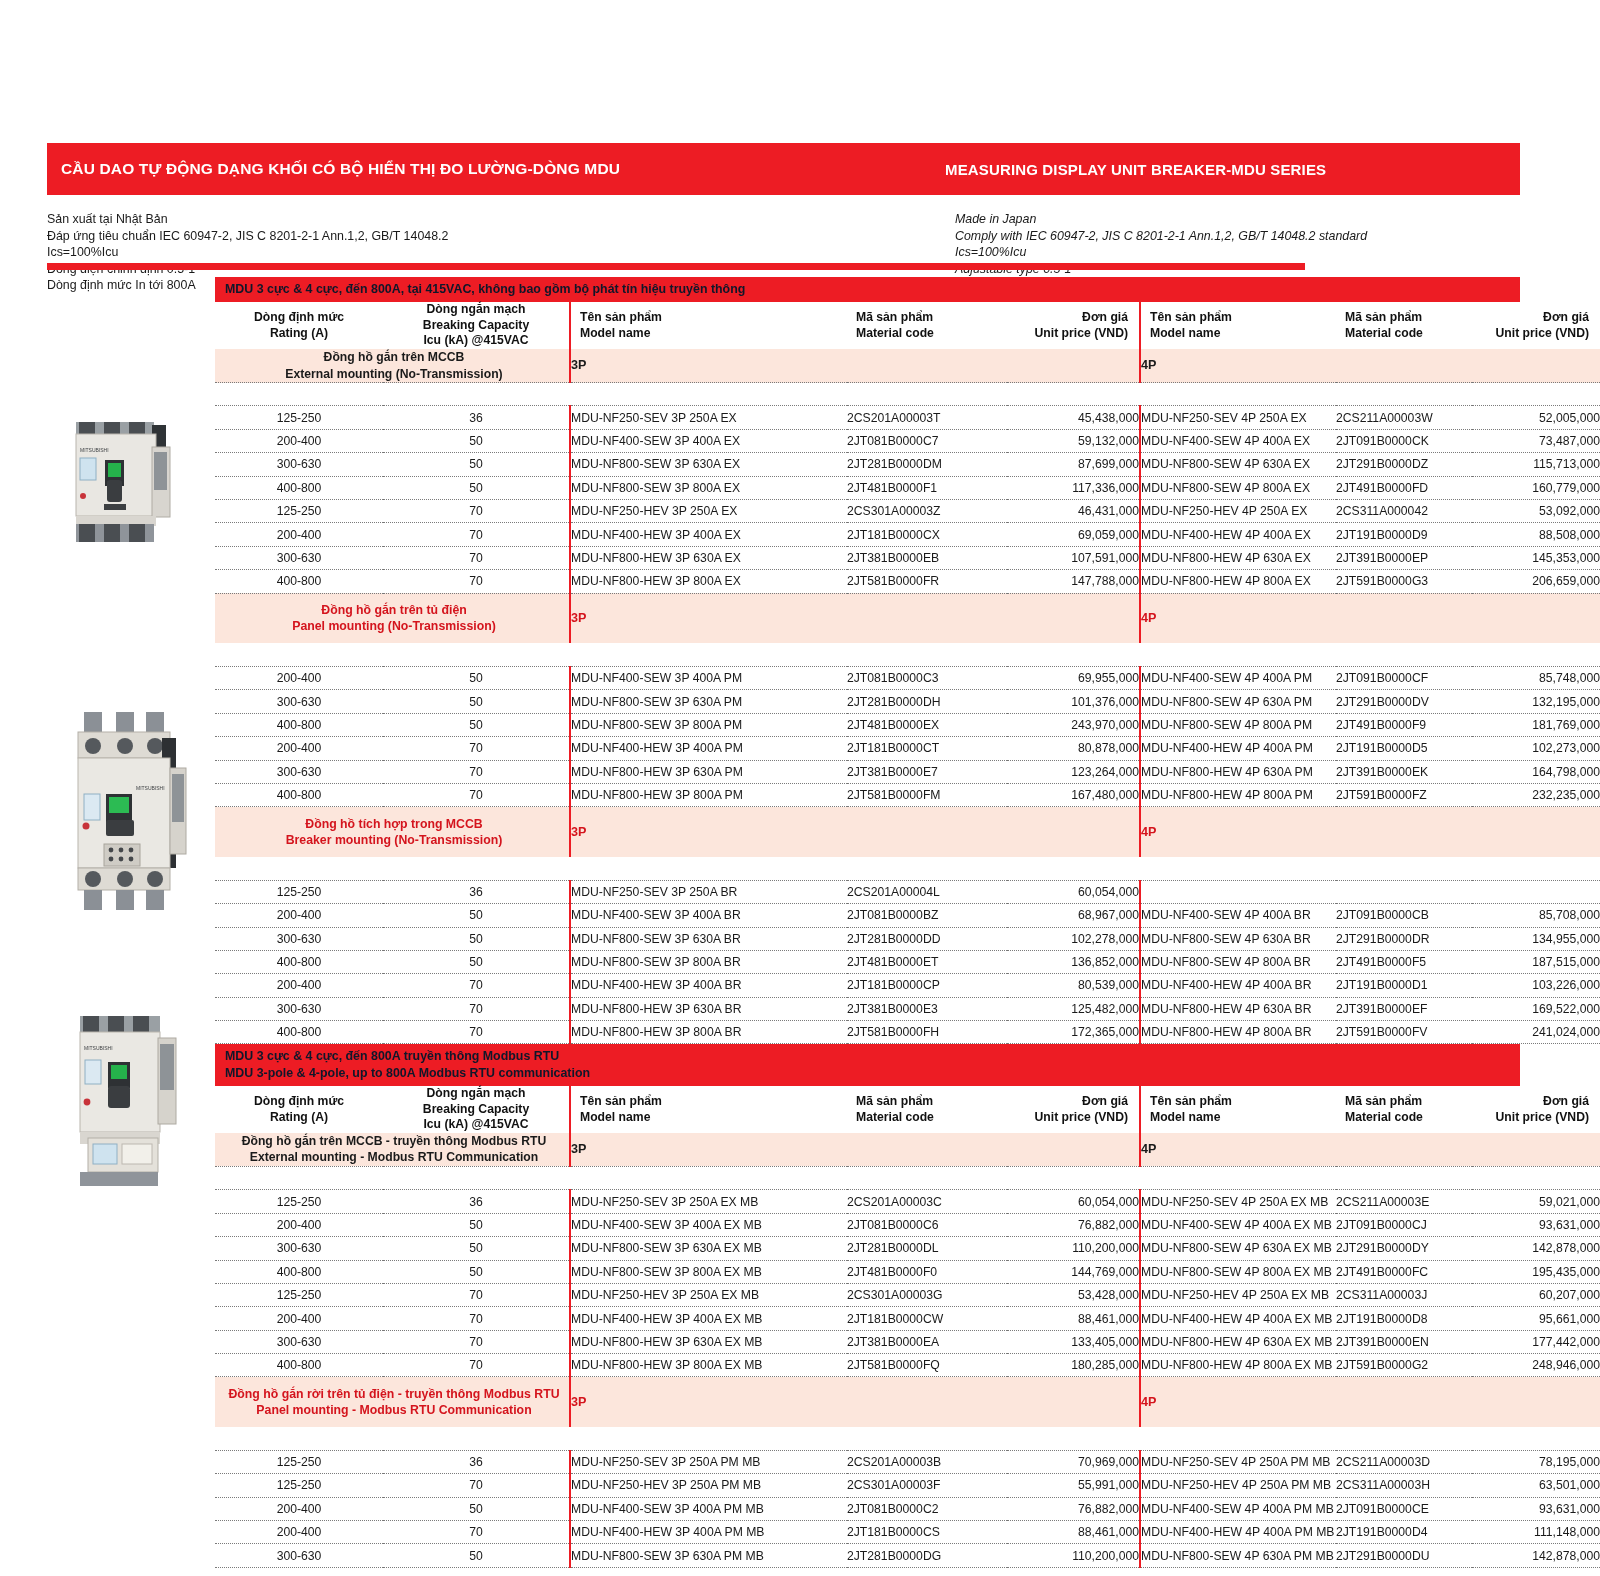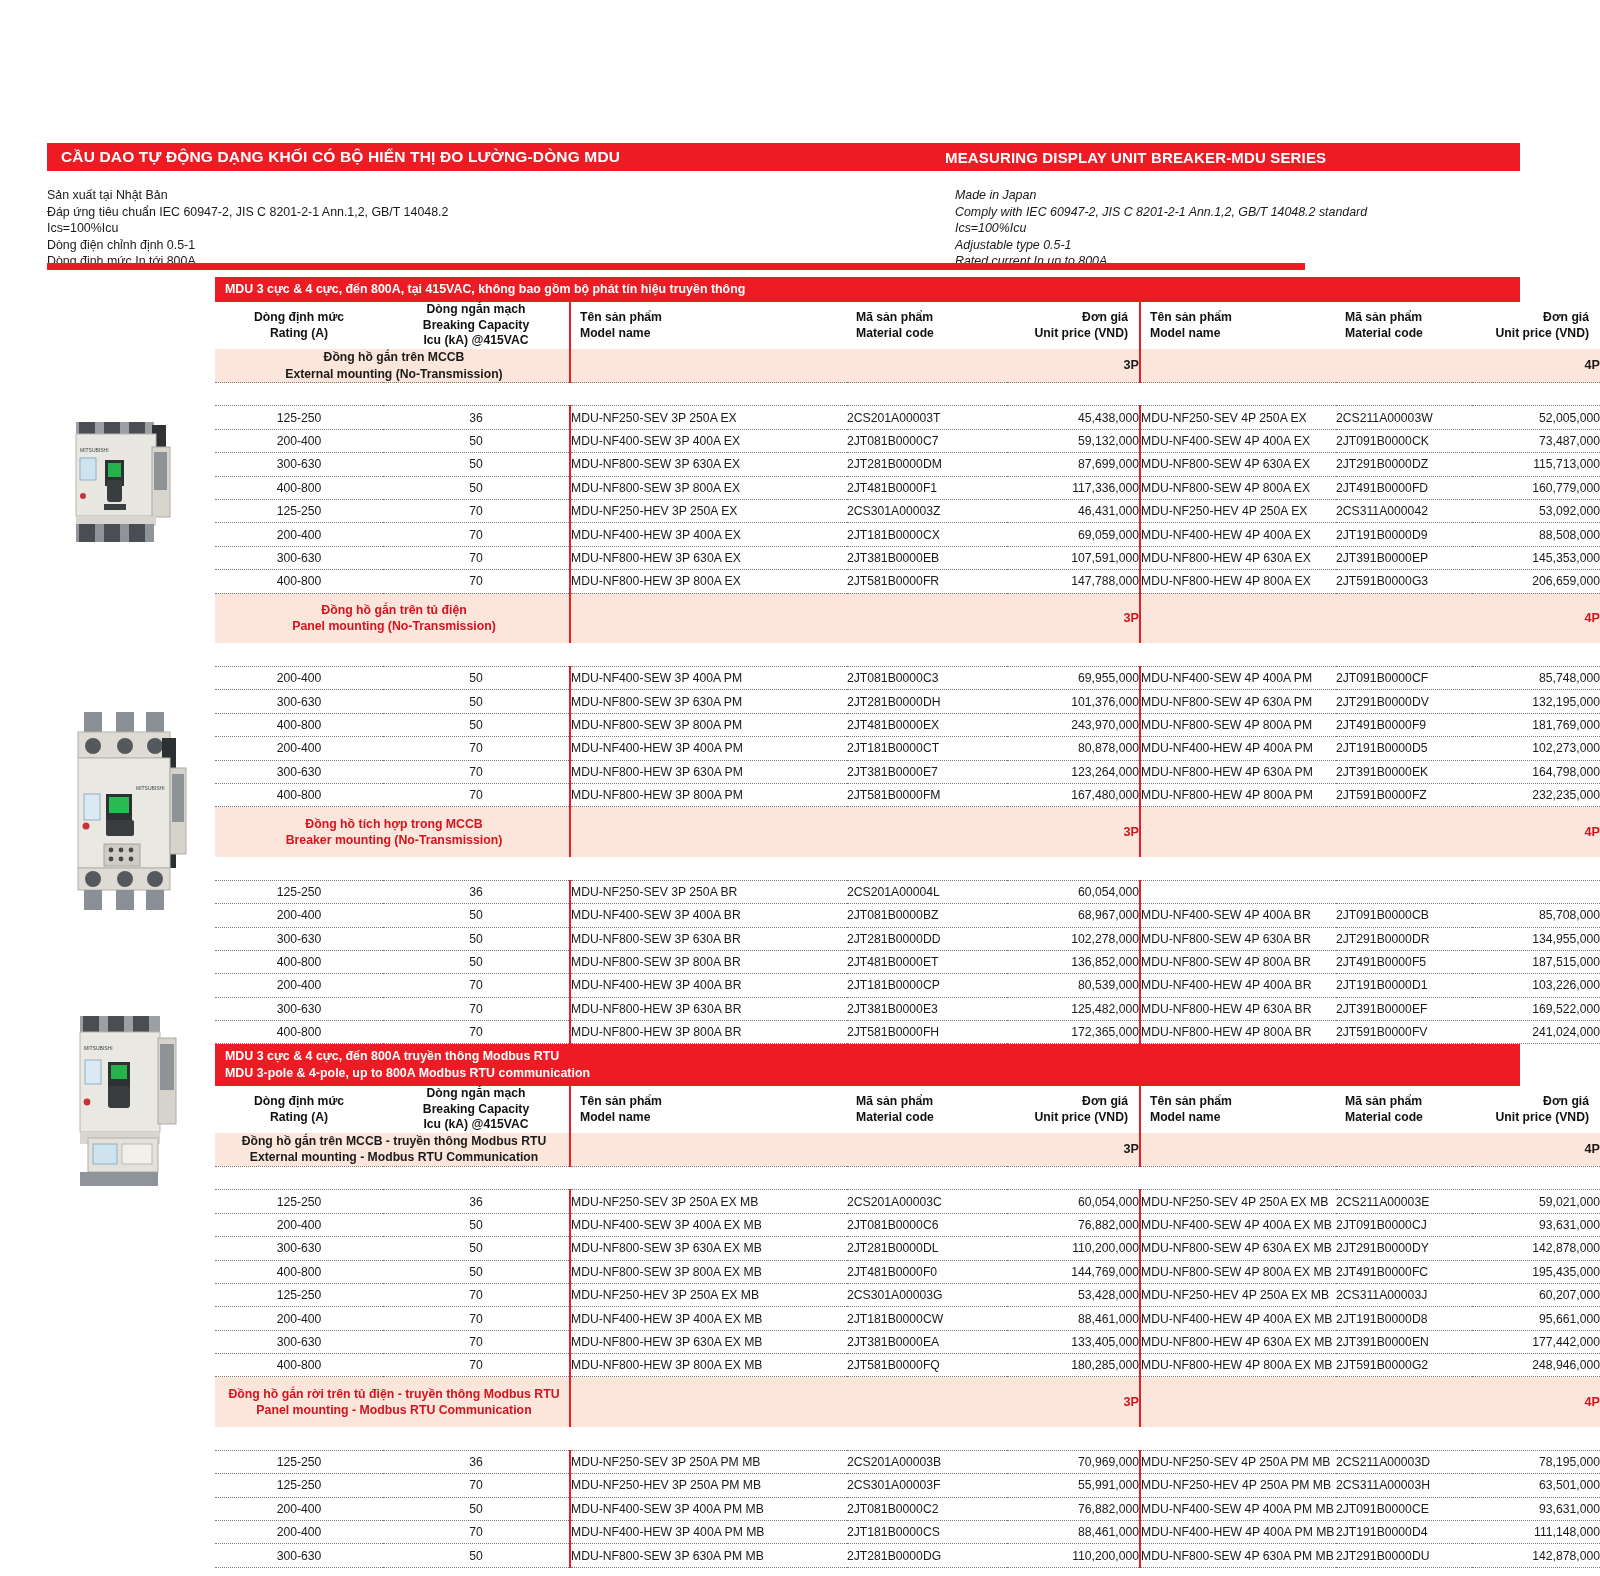--- a/index.html
+++ b/index.html
@@ -8,21 +8,21 @@
     background:#ffffff;
     font-family:"Liberation Sans", sans-serif;
     color:#1a1a1a;
     position:relative;
     overflow:hidden;
   }
   .page { position:relative; width:1600px; height:1576px; }
 
   
   .header { position:absolute; left:47px; top:143px; width:1473px; }
-  .header-bars { display:flex; height:28px; }
+  .header-bars { display:flex; height:52px; }
   .hbar { background:#ED1C24; display:flex; align-items:center; }
   .hbar-left { width:885px; padding-left:14px; }
   .hbar-right { flex:1; padding-left:13px; }
   .hbar-title {
     color:#ffffff; font-weight:bold; font-size:15.5px; letter-spacing:.15px;
   }
   .hbar-title-en { font-size:15px; }
 
   .header-sub { display:flex; margin-top:16px; }
   .hsub-col { font-size:12.4px; line-height:16.6px; color:#1a1a1a; }
@@ -37,21 +37,21 @@
   
   .photo { position:absolute; }
   .ph1 { left:66px; top:392px; width:122px; height:152px; }
   .ph2 { left:66px; top:702px; width:126px; height:214px; }
   .ph3 { left:66px; top:1008px; width:126px; height:180px; }
 
   
   .tablewrap { position:absolute; left:215px; top:277px; width:1305px; }
 
   .sect-red {
-    background:#ED1C24; color:#ffffff; font-weight:bold;
+    background:#ED1C24; color:#0f172a; font-weight:bold;
     font-size:12.4px; line-height:16.4px;
     padding:4px 0 5px 10px;
   }
 
   table.price { width:100%; border-collapse:collapse; table-layout:fixed; }
   table.price td, table.price th { padding:0; vertical-align:middle; }
 
   
   col.c-rating  { width:168px; }
   col.c-break   { width:187px; }
@@ -74,21 +74,21 @@
   
   .sepL { border-left:2.6px solid #ED1C24; }
 
   
   .band td {
     background:#FCE6DC; color:#D4141D; font-weight:bold;
     font-size:12.3px; line-height:16.6px;
     height:50px;
   }
   .band .band-title { text-align:center; padding:0 0 0 4px; }
-  .band .band-pole  { text-align:right; font-size:12.6px; }
+  .band .band-pole  { text-align:left; font-size:12.6px; }
 
   
   tbody.data td {
     font-size:12.2px; height:23.4px;
     border-bottom:1px dotted #7a7a7a;
     color:#1a1a1a;
   }
   tbody.data tr:last-child td { border-bottom:1px dotted #7a7a7a; }
   td.cc { text-align:center; }
   td.cl { text-align:left;  padding-left:11px; }

